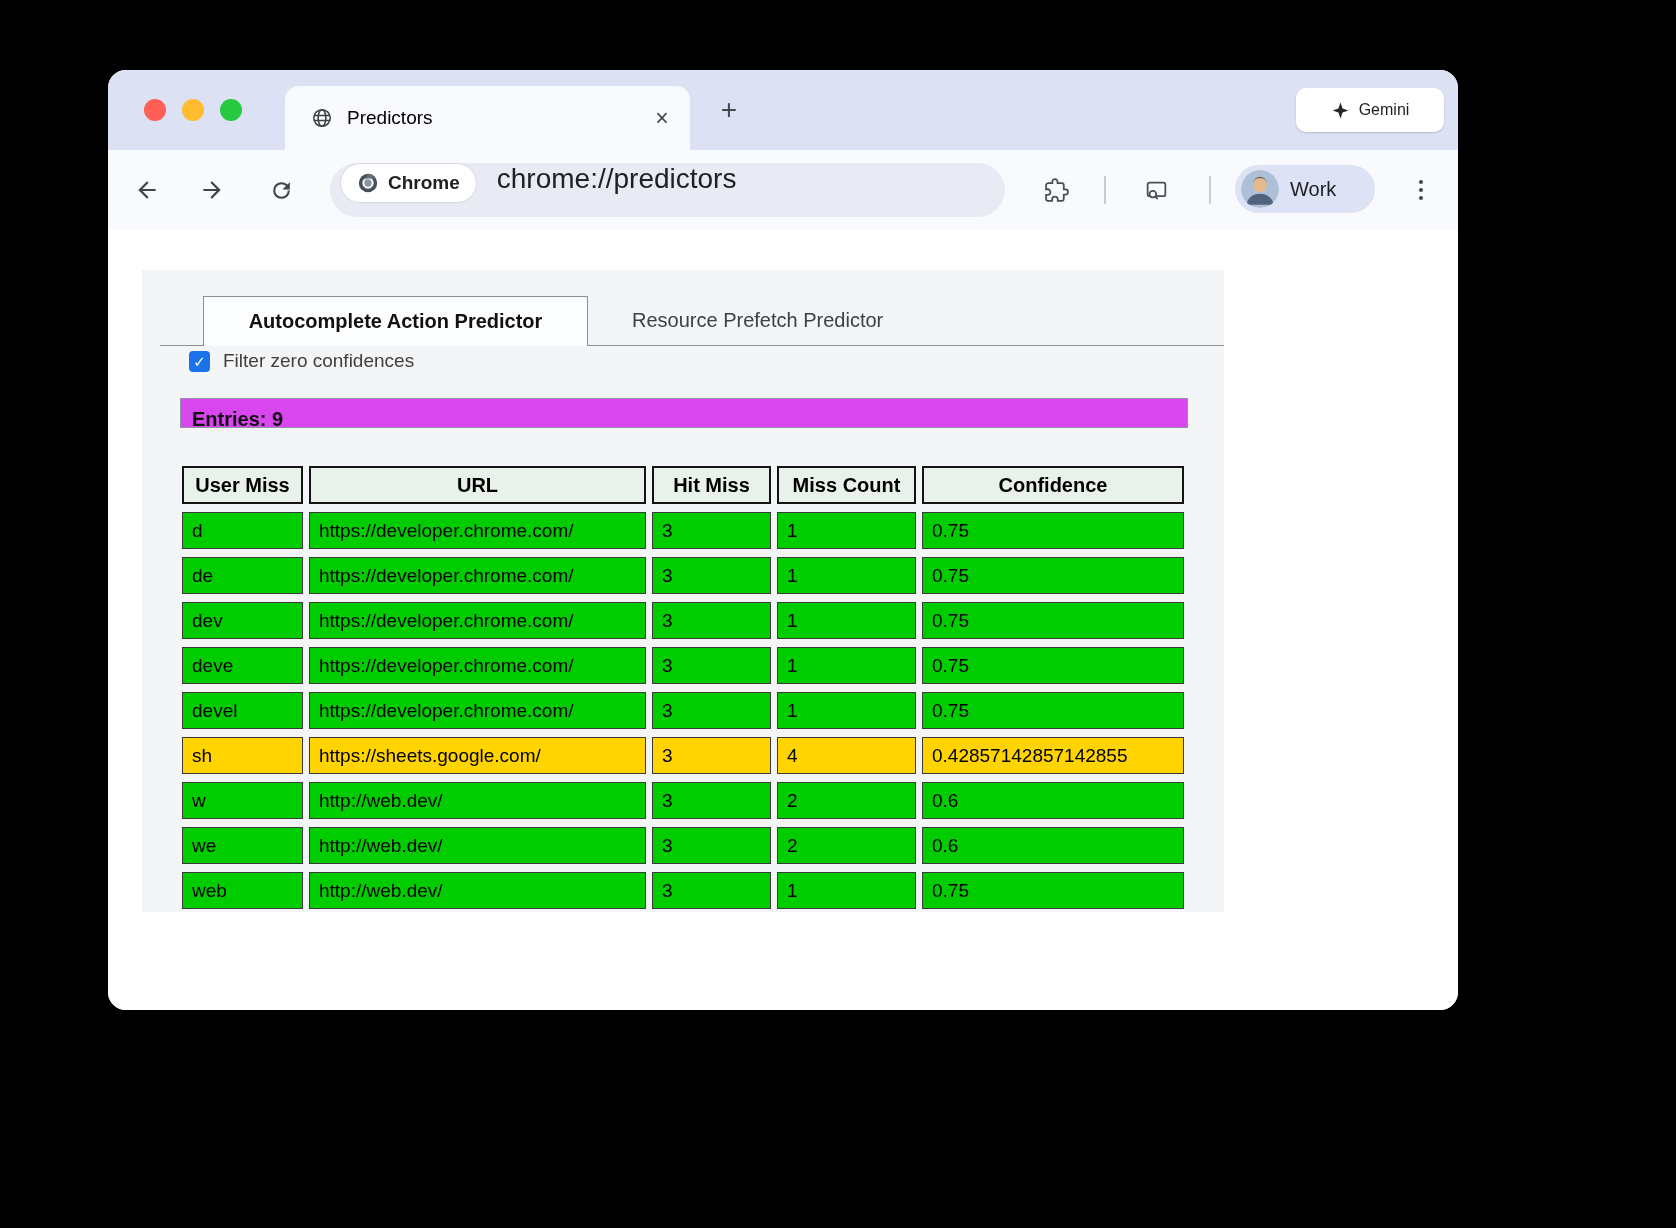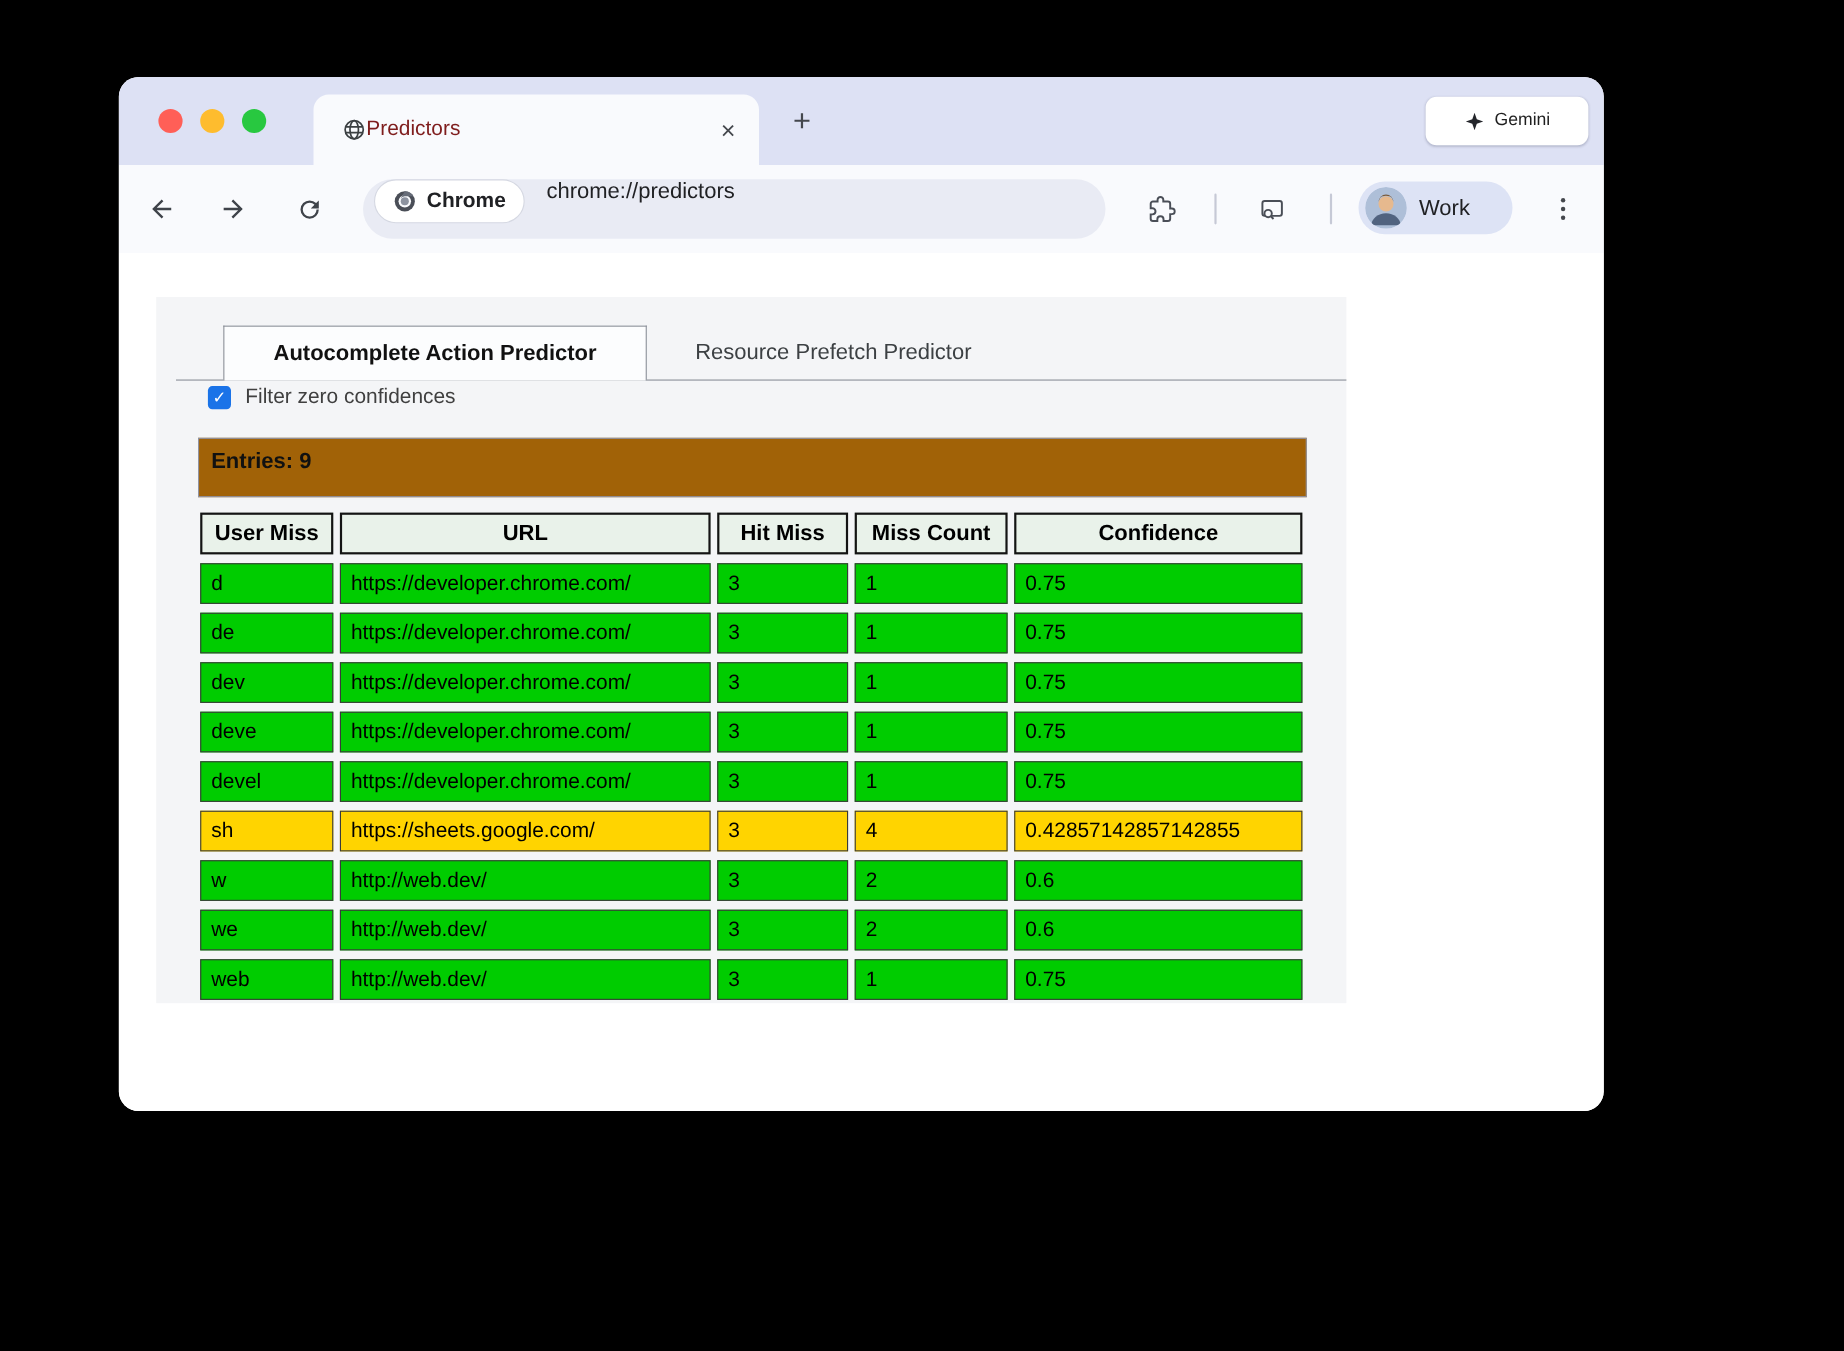--- a/index.html
+++ b/index.html
@@ -19,21 +19,21 @@
   .lights{position:absolute;left:36px;top:29px;display:flex;gap:16px;}
   .light{width:22px;height:22px;border-radius:50%;}
   .light.red{background:#ff5f57;}
   .light.yellow{background:#febc2e;}
   .light.green{background:#28c840;}
   .tab{
     position:absolute;left:177px;top:16px;width:405px;height:64px;
     background:#f9fafd;border-radius:14px 14px 0 0;
     display:flex;align-items:center;padding-left:26px;box-sizing:border-box;
   }
-  .tab-title{font-size:19px;color:#7f1d1d;margin-left:0;}
+  .tab-title{font-size:19px;color:#000000;margin-left:14px;}
   .tab-close{
     position:absolute;right:14px;top:50%;transform:translateY(-50%);
     width:28px;height:28px;display:flex;align-items:center;justify-content:center;
     font-size:23px;color:#44474d;
   }
   .newtab{
     position:absolute;left:605px;top:24px;width:32px;height:32px;
     display:flex;align-items:center;justify-content:center;
     font-size:28px;font-weight:400;color:#44474d;
   }
@@ -52,21 +52,21 @@
   .omnibox{
     position:absolute;left:222px;top:13px;width:675px;height:54px;
     border-radius:27px;background:#e9ebf4;display:flex;align-items:flex-start;
   }
   .chrome-badge{
     margin-left:10px;height:40px;border-radius:20px;background:#fff;
     border:1px solid #d5d8e2;display:flex;align-items:center;
     padding:0 16px;gap:9px;box-sizing:border-box;
   }
   .chrome-badge-label{font-size:19px;font-weight:700;color:#202124;}
-  .url-text{margin-left:20px;font-size:20px;color:#202124;}
+  .url-text{margin-left:20px;font-size:28px;color:#202124;}
   .star{position:absolute;right:50px;top:93px;font-size:25px;color:#4a4e57;line-height:1;}
   .ext{left:931px;}
   .tb-divider{position:absolute;top:26px;width:2px;height:28px;background:#c6c9d6;border-radius:1px;}
   .div1{left:996px;} .div2{left:1101px;}
   .panelsearch{left:1031px;}
   .profile{
     position:absolute;left:1127px;top:15px;width:140px;height:48px;border-radius:24px;
     background:#dde3f5;display:flex;align-items:center;padding-left:6px;box-sizing:border-box;
   }
   .avatar{width:38px;height:38px;border-radius:50%;overflow:hidden;flex:0 0 auto;}
@@ -104,22 +104,22 @@
   .filter-row{position:absolute;left:47px;top:80px;display:flex;align-items:center;gap:13px;}
   .checkbox{
     width:21px;height:21px;border-radius:4px;background:#1a73e8;
     color:#fff;font-size:15px;font-weight:700;
     display:flex;align-items:center;justify-content:center;line-height:1;
   }
   .filter-label{font-size:19px;color:#404040;}
 
   
   .entries{
-    position:absolute;left:38px;top:128px;width:1008px;height:54px;
-    box-sizing:border-box;background:#a16207;border:1px solid #8f93a3;
+    position:absolute;left:38px;top:128px;width:1008px;height:30px;
+    box-sizing:border-box;background:#d946ef;border:1px solid #8f93a3;
     font-size:20px;font-weight:700;line-height:40px;padding-left:11px;color:#111;
   }
 
   
   .pred-table{
     position:absolute;left:34px;top:188px;
     border-collapse:separate;border-spacing:6px 8px;
   }
   .pred-table th{
     height:34px;padding:0 6px;border:2px solid #141414;background:#e9f2ea;

